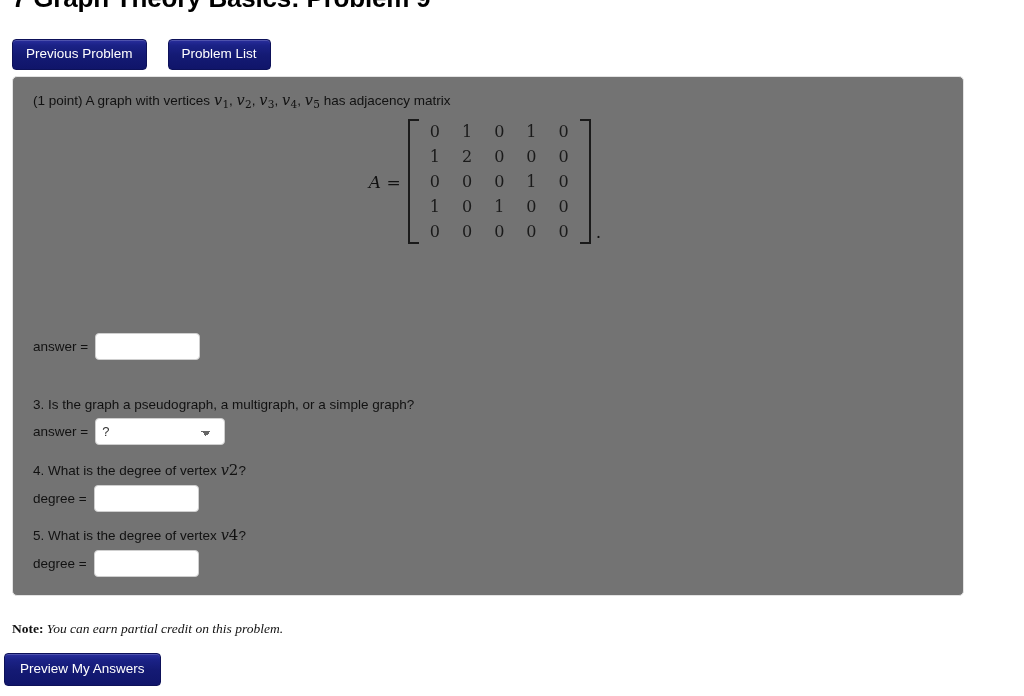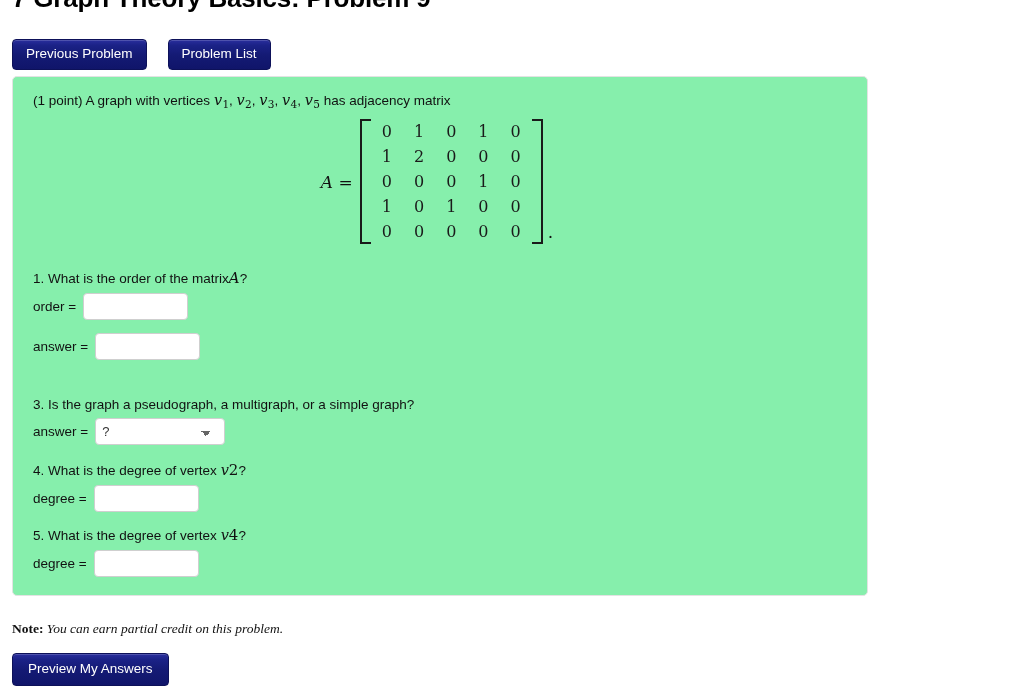--- a/index.html
+++ b/index.html
@@ -52,23 +52,23 @@
     cursor: pointer;
     white-space: nowrap;
     box-shadow: inset 0 1px 0 rgba(255,255,255,0.18);
   }
 
   
   .panel {
     position: absolute;
     left: 12px;
     top: 76px;
-    width: 856px;
+    width: 952px;
     height: 520px;
-    background: #86efac;
+    background: #737373;
     border: 1px solid #e3e3e3;
     border-radius: 5px;
     padding: 14px 16px 0 10px;
   }
 
   .stmt {
     font-size: 13.5px;
     line-height: 1.35;
     color: #111;
     margin: 0 0 4px 10px;
@@ -208,21 +208,21 @@
     top: 621px;
     font-size: 13.5px;
     color: #111;
     font-family: Liberation Serif, serif;
   }
   .note b { font-weight: bold; }
   .note i { font-style: italic; }
 
   .submit-row {
     position: absolute;
-    left: 12px;
+    left: 4px;
     top: 653px;
     display: flex;
     gap: 3px;
   }
   .btn-wide { padding: 8px 15px 9px 15px; font-size: 13.5px; }
 </style>
 </head>
 <body>
 
 <div class="page">
@@ -290,30 +290,20 @@
                 <td>0</td>
               </tr>
             </tbody>
           </table>
           <div class="brk brk-r"></div>
         </div>
         <span class="period">.</span>
       </div>
     </div>
 
-    <div class="q q1">
-      <p class="q-text">
-        <span>1.</span>
-        <span>What is the order of the matrix</span><span class="mi-up">A</span><span>?</span>
-      </p>
-      <div class="q-ans">
-        <span class="q-label">order =</span>
-        <input class="answer" type="text" value="" style="">
-      </div>
-    </div>
 
     <div class="q q2">
       <div class="q-ans">
         <span class="q-label">answer =</span>
         <input class="answer" type="text" value="" style="">
       </div>
     </div>
 
     <div class="q q3">
       <p class="q-text">

